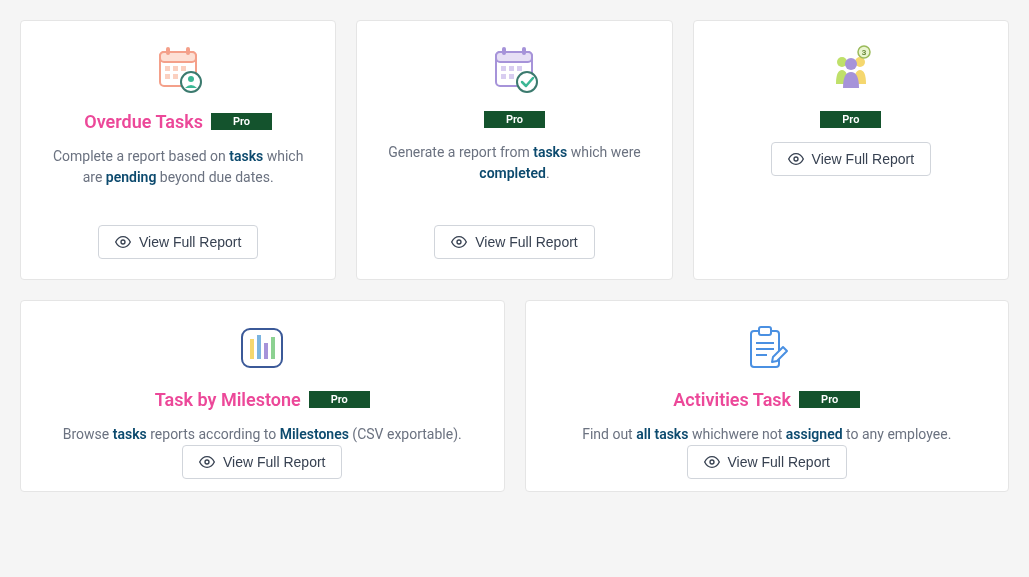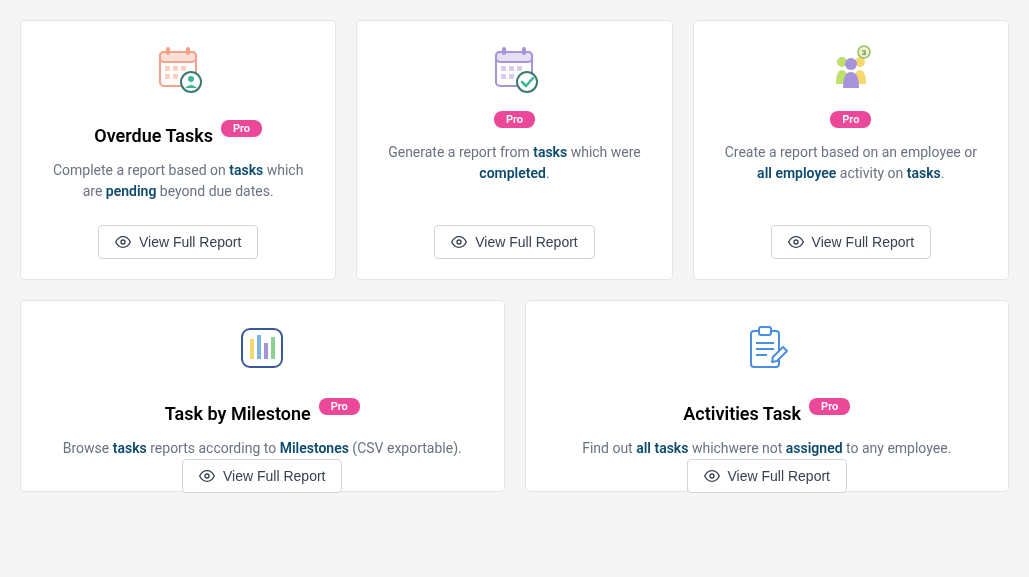--- a/index.html
+++ b/index.html
@@ -47,30 +47,29 @@
     .card-title-row {
       display: flex;
       align-items: center;
       justify-content: center;
       gap: 8px;
       margin-bottom: 14px;
     }
     .card-title {
       font-size: 18px;
       font-weight: 600;
-      color: #000000;
-      margin-top: 14px;
+      color: #ec4899;
     }
     .pro-badge {
-      background: #ec4899;
+      background: #14532d;
       color: #fff;
       font-size: 11px;
       font-weight: 600;
-      padding: 2px 12px;
-      border-radius: 8px;
+      padding: 2px 22px;
+      border-radius: 0;
     }
     .card-desc {
       font-size: 14px;
       color: #6b7280;
       line-height: 1.5;
       flex-grow: 1;
     }
     .card-desc b {
       color: #0c4a6e;
       font-weight: 600;
@@ -176,23 +175,20 @@
         <path d="M30 42 Q30 28 36 28 Q42 28 42 42 Z" fill="#f5d76e"></path>
         <circle cx="27" cy="22" r="6" fill="#a693d9"></circle>
         <path d="M19 46 Q19 30 27 30 Q35 30 35 46 Z" fill="#a693d9"></path>
         <circle cx="40" cy="10" r="6" fill="#eaf5d0" stroke="#9aba5a" stroke-width="1.5"></circle>
         <text x="40" y="13" font-size="8" text-anchor="middle" fill="#6a8a3a" font-weight="bold">3</text>
       </svg>
     </div>
     <div class="card-title-row">
       <span class="pro-badge">Pro</span>
     </div>
-    <div class="card-desc">
-      <span>Create a report based on an employee or </span><b>all employee</b><span> activity on </span><b>tasks</b><span>.</span>
-    </div>
     <button class="view-button">
       <span class="eye-icon">
         <svg viewBox="0 0 24 24" fill="none" stroke="#374151" stroke-width="2">
             <path d="M1 12s4-8 11-8 11 8 11 8-4 8-11 8-11-8-11-8z"></path>
             <circle cx="12" cy="12" r="3"></circle>
           </svg>
       </span>
       <span>View Full Report</span>
     </button>
   </div>

